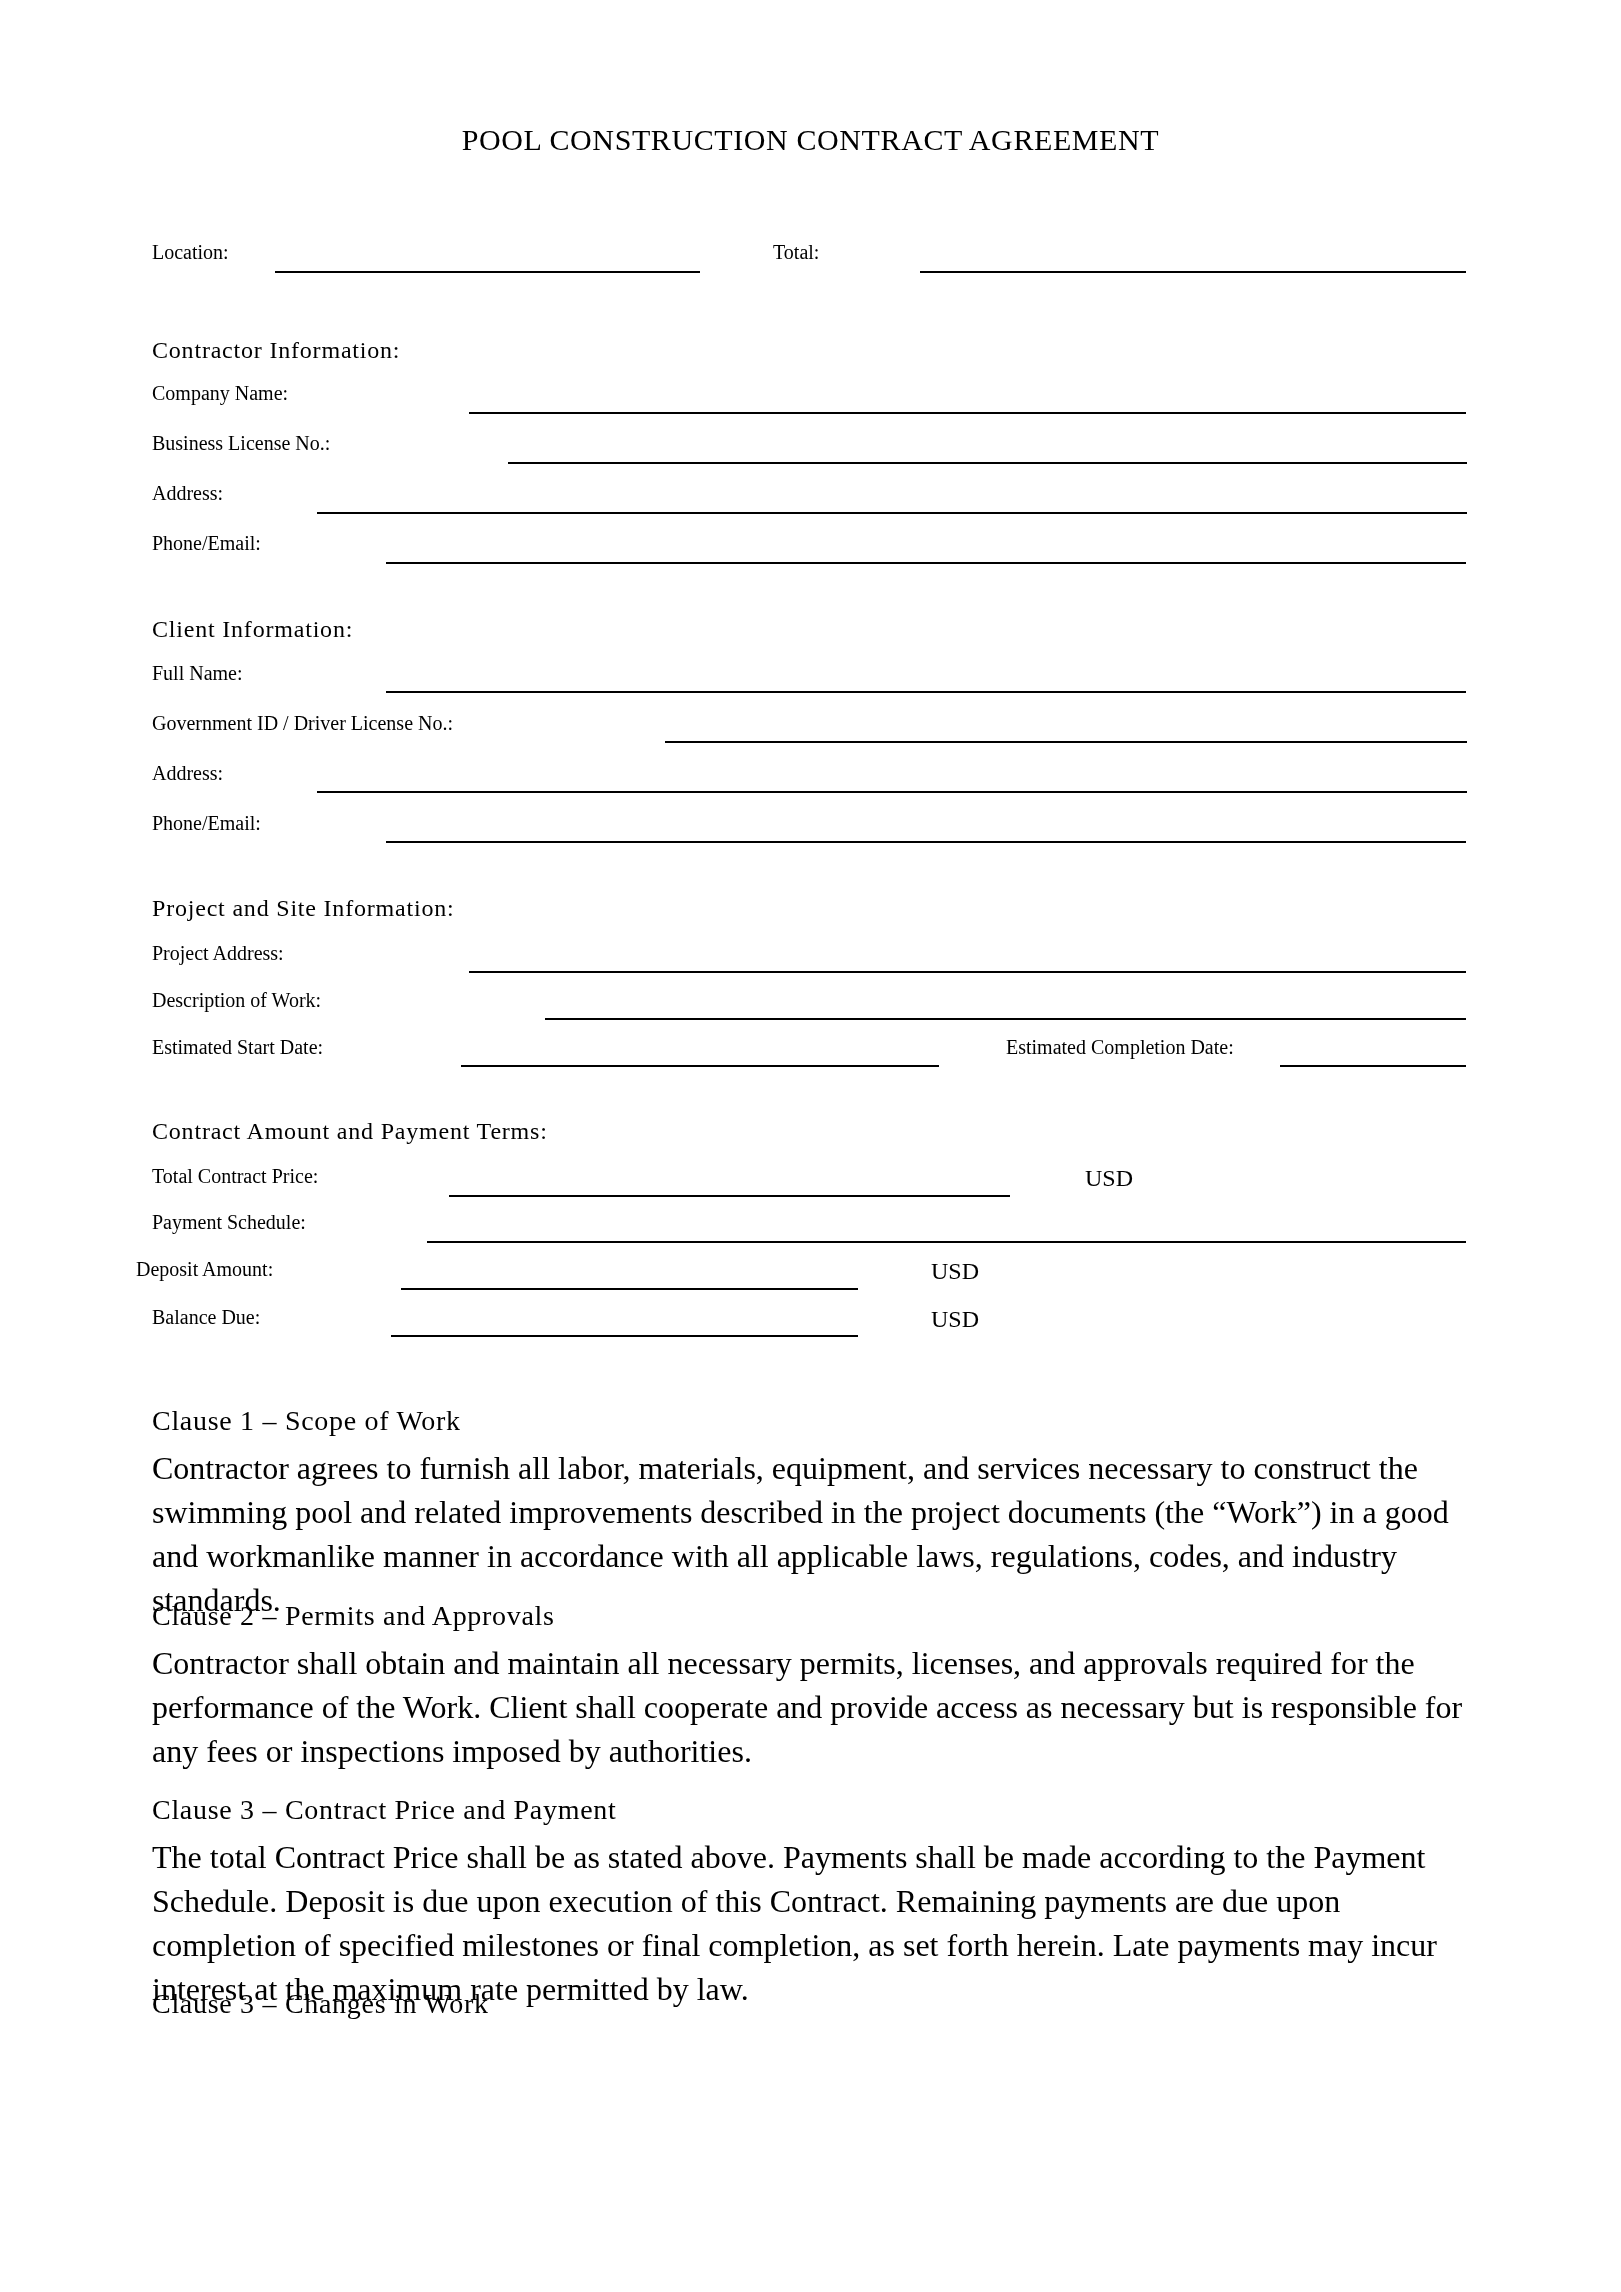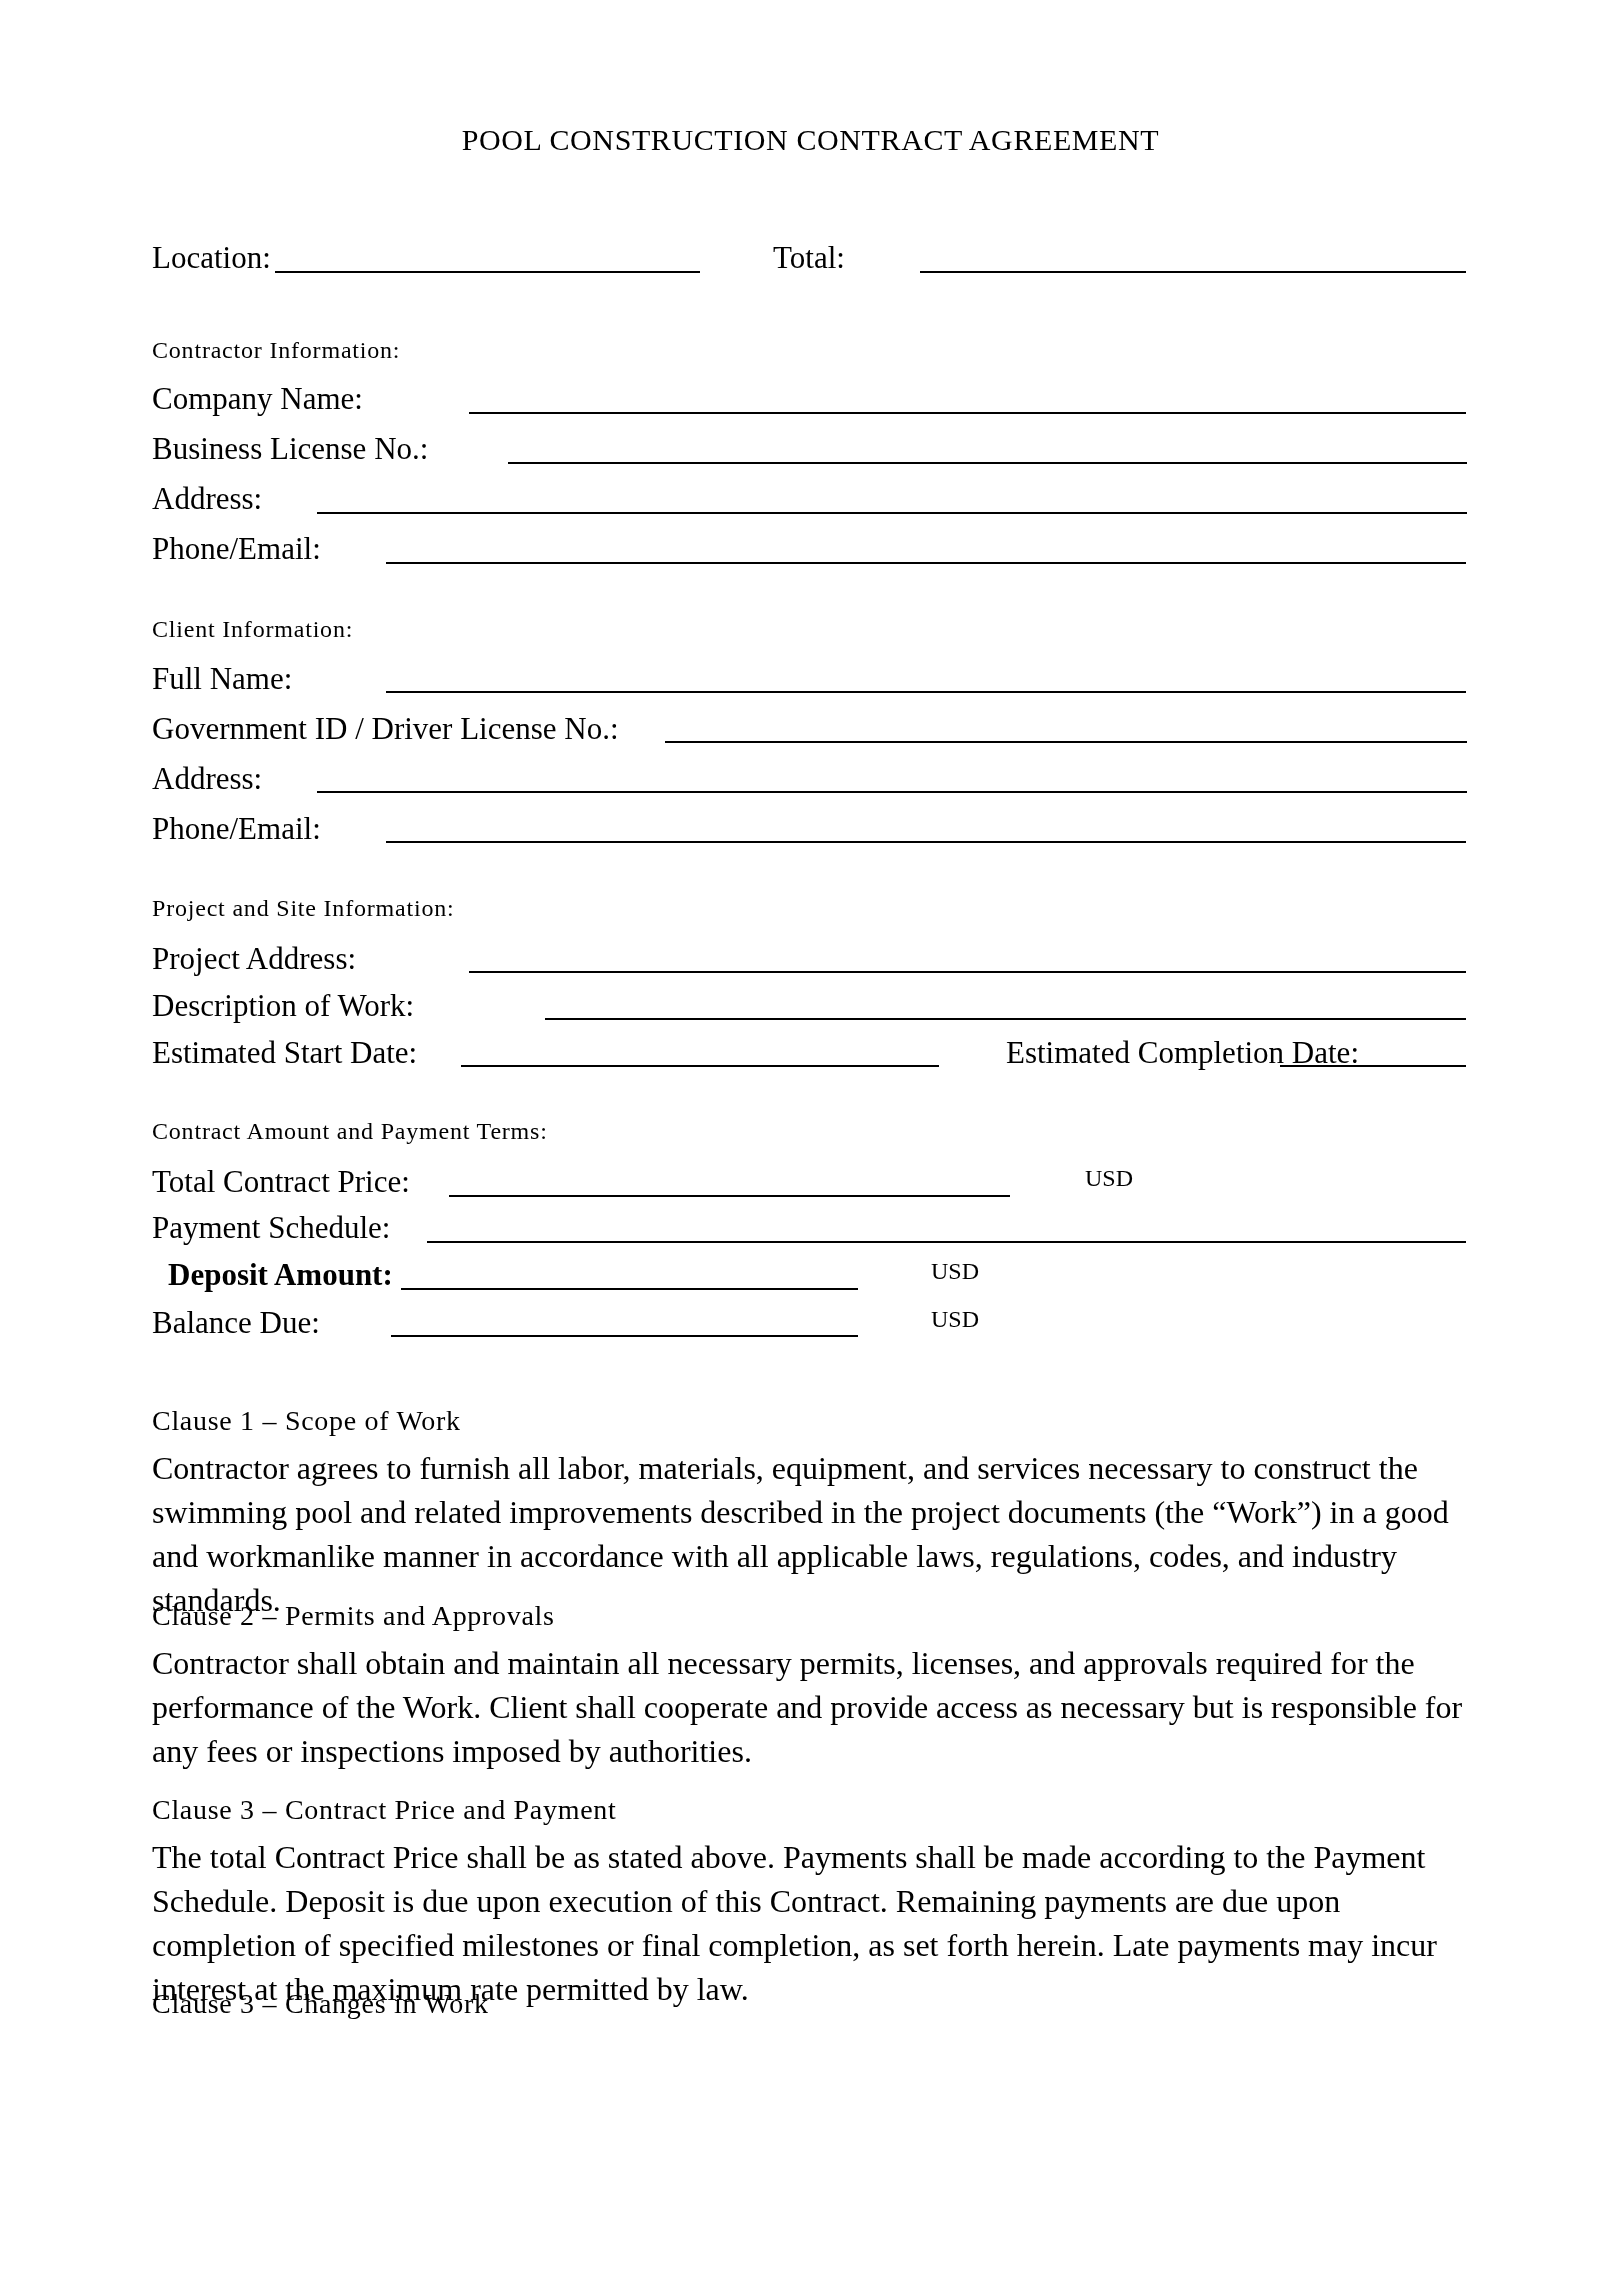--- a/index.html
+++ b/index.html
@@ -27,21 +27,21 @@
     text-align: center;
     font-size: 30px;
     letter-spacing: 0.6px;
     font-weight: 400;
     white-space: nowrap;
   }
 
   
   .lbl {
     position: absolute;
-    font-size: 31px;
+    font-size: 20px;
     font-weight: 400;
     white-space: nowrap;
     line-height: 1;
   }
   .section-head {
     position: absolute;
     font-size: 24px;
     font-weight: 400;
     letter-spacing: 0.8px;
     white-space: nowrap;
@@ -135,21 +135,21 @@
 
   <div class="section-head" style="top:1119px; left:152px;">Contract Amount and Payment Terms:</div>
 
   <div class="lbl" style="top:1166px; left:152px;">Total Contract Price:</div>
   <div class="rule" style="top:1195px; left:449px; width:561px;"></div>
   <div class="unit" style="top:1166px; left:1085px;">USD</div>
 
   <div class="lbl" style="top:1212px; left:152px;">Payment Schedule:</div>
   <div class="rule" style="top:1241px; left:427px; width:1039px;"></div>
 
-  <div class="lbl" style="top:1259px; left:168px;font-weight:bold;">Deposit Amount:</div>
+  <div class="lbl" style="top:1259px; left:136px;">Deposit Amount:</div>
   <div class="rule" style="top:1288px; left:401px; width:457px;"></div>
   <div class="unit" style="top:1259px; left:931px;">USD</div>
 
   <div class="lbl" style="top:1307px; left:152px;">Balance Due:</div>
   <div class="rule" style="top:1335px; left:391px; width:467px;"></div>
   <div class="unit" style="top:1307px; left:931px;">USD</div>
 
   <div class="clause-title" style="top:1407px; left:152px;">Clause 1 – Scope of Work</div>
   <div class="clause-body" style="top:1446px;">Contractor agrees to furnish all labor, materials, equipment, and services necessary to construct the swimming pool and related improvements described in the project documents (the “Work”) in a good and workmanlike manner in accordance with all applicable laws, regulations, codes, and industry standards.</div>
 

